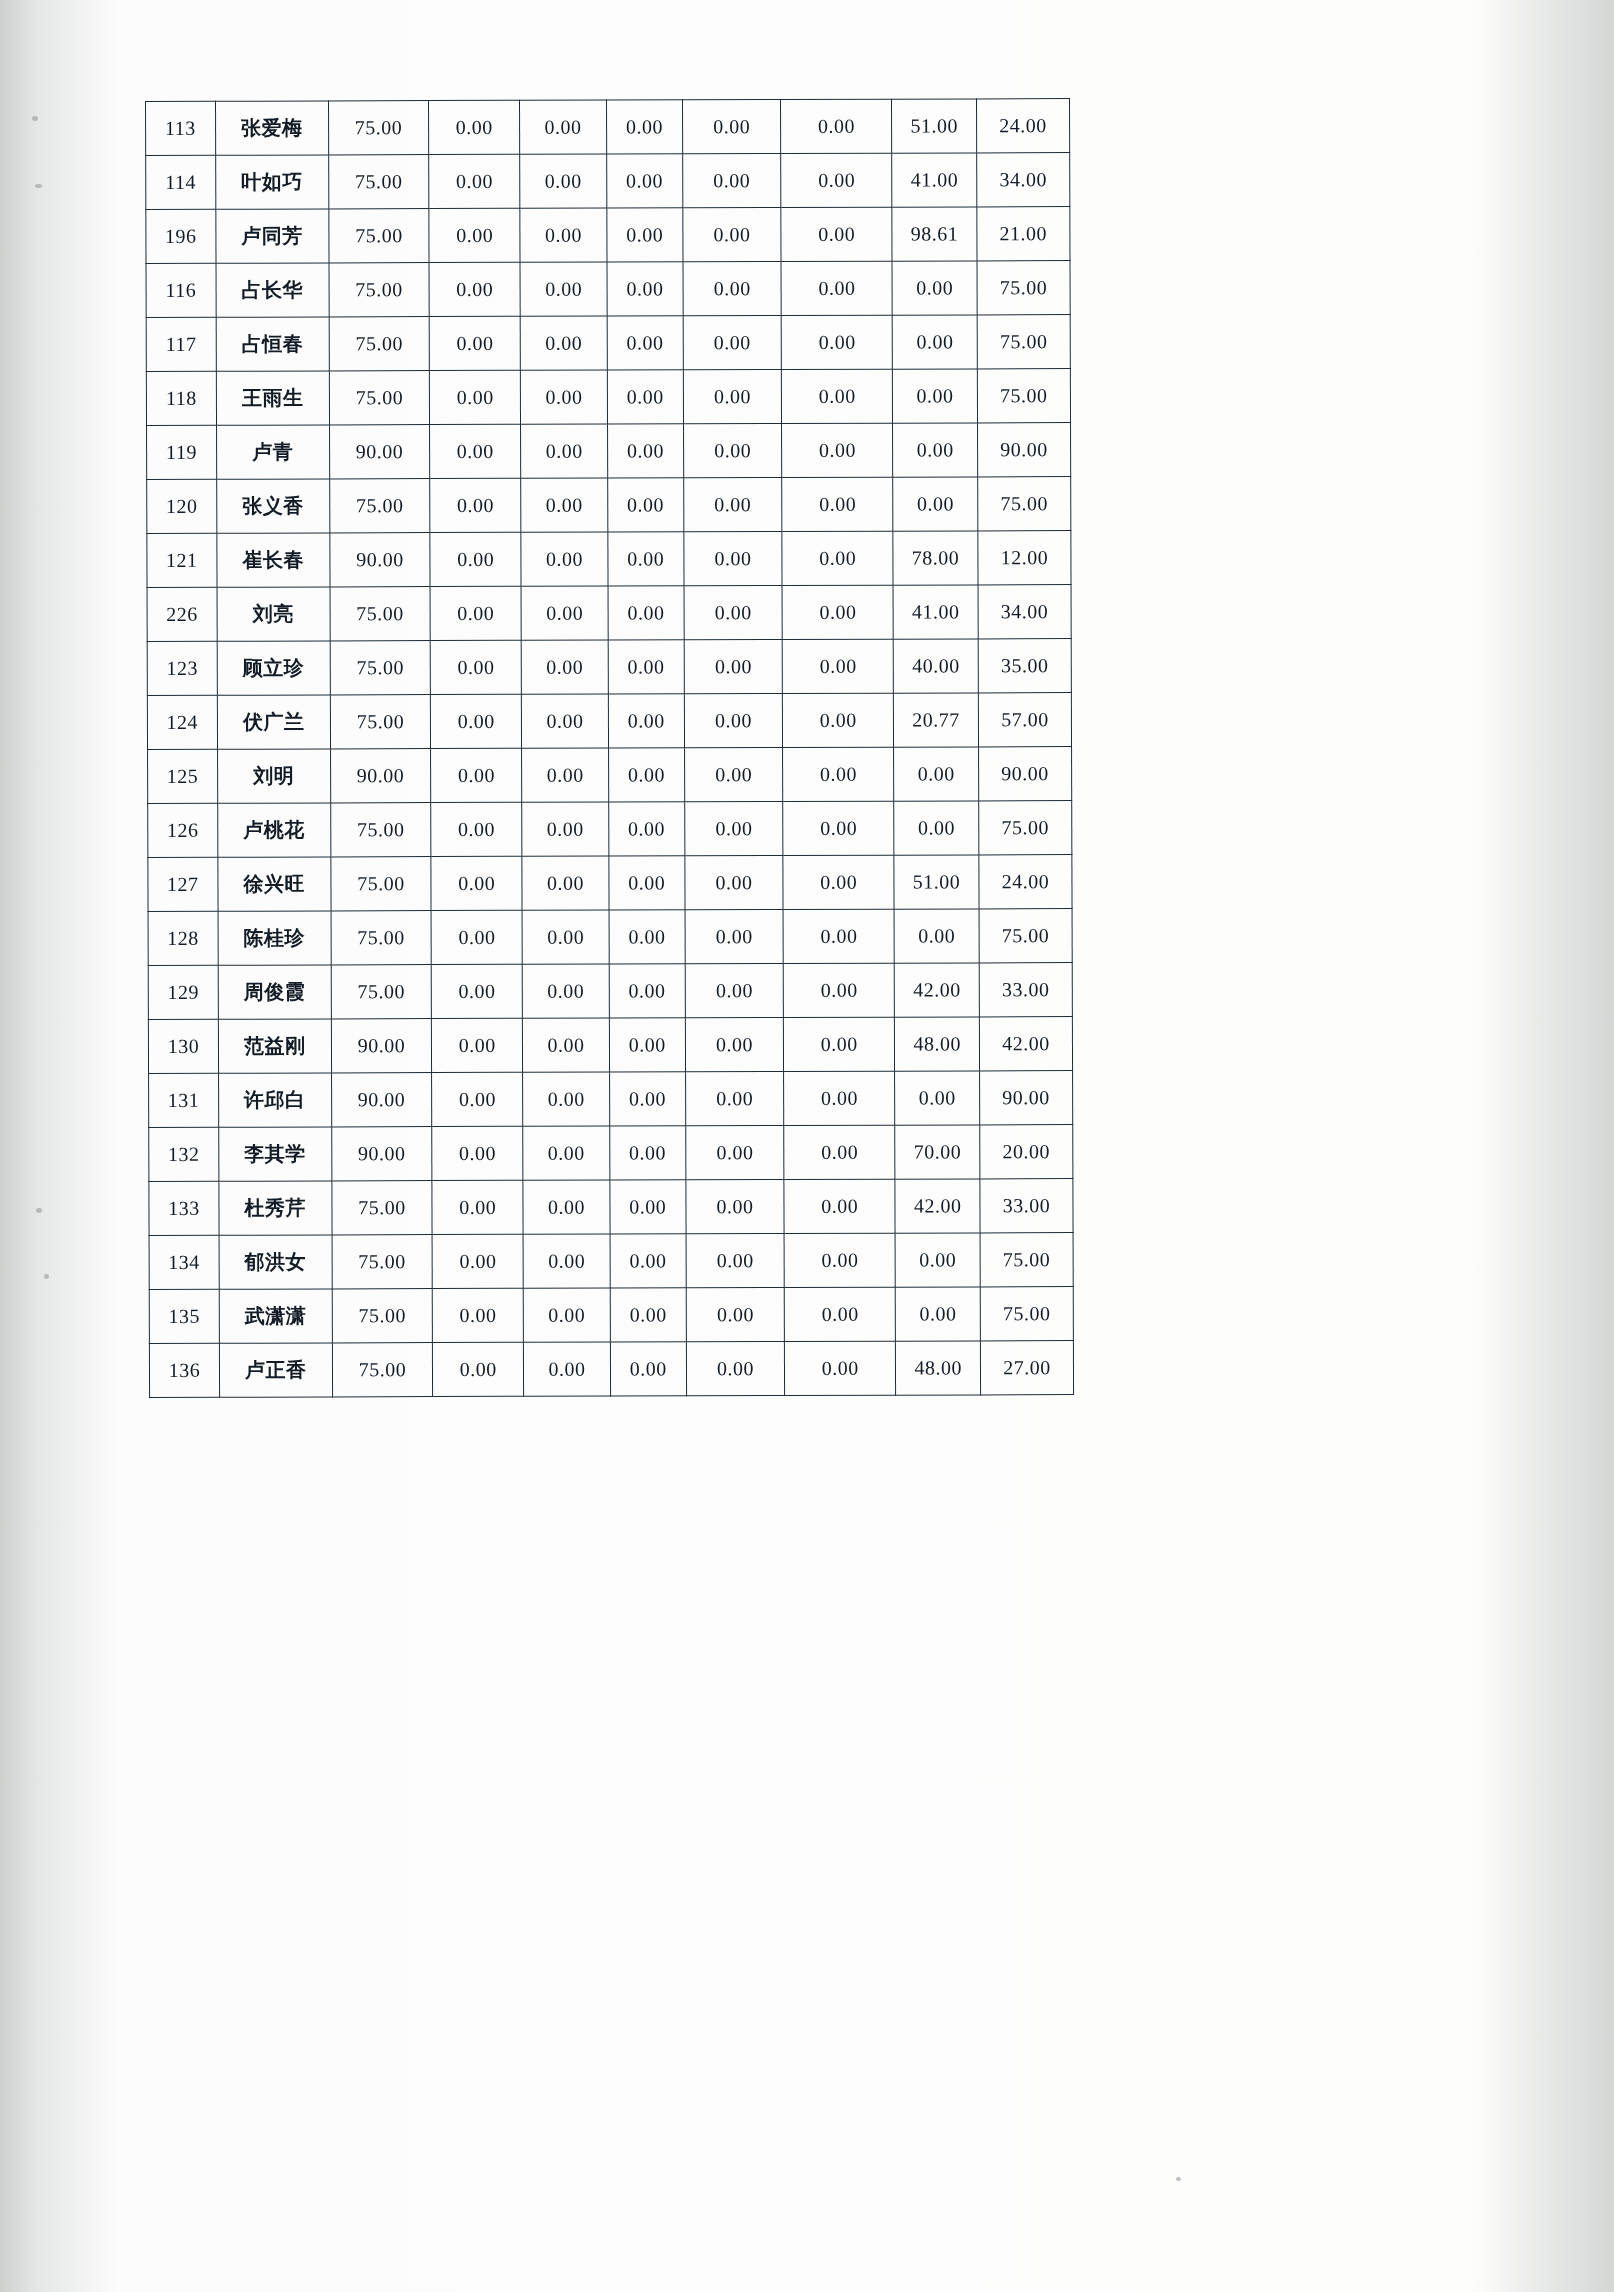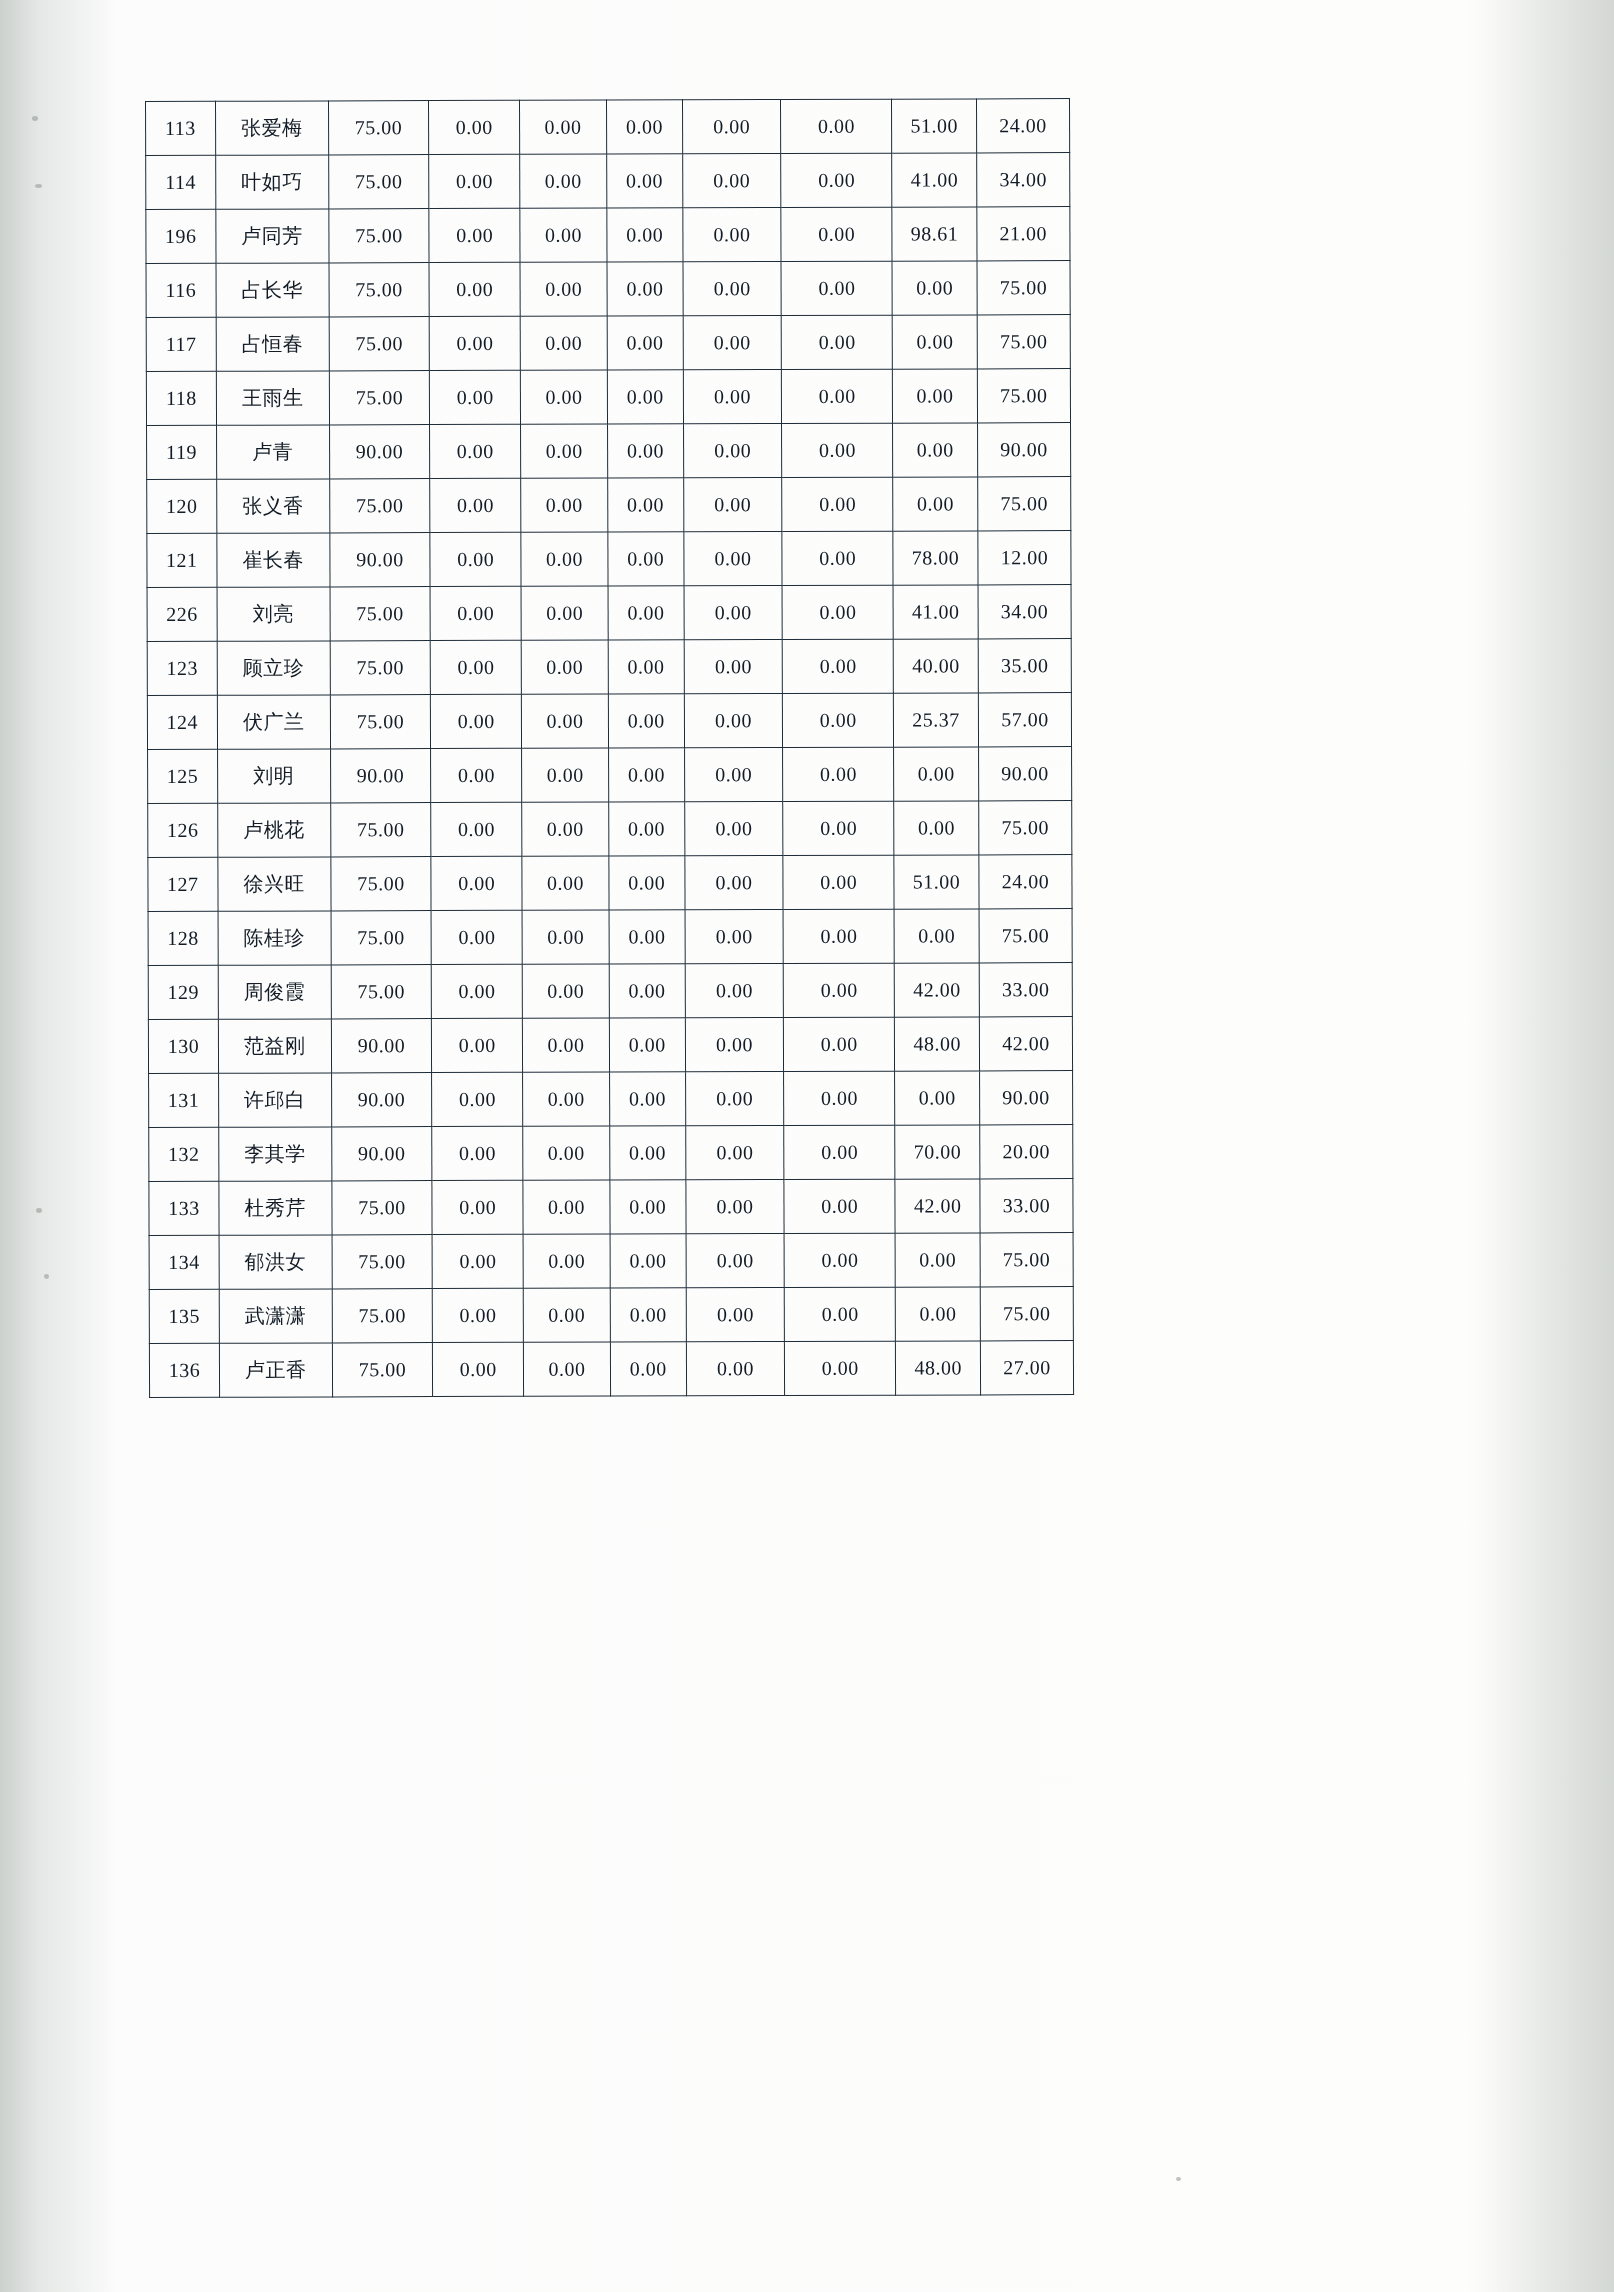--- a/index.html
+++ b/index.html
@@ -69,21 +69,21 @@
     letter-spacing: 0.5px;
     font-family: "Liberation Serif", serif;
     white-space: nowrap;
   }
   td.col-idx { width: 61px; font-size: 19.6px; }
   td.col-name {
     width: 104px;
     font-size: 22.5px;
     letter-spacing: 2px;
     font-family: "DejaVu Sans", sans-serif;
-    font-weight: 400;
+    font-weight: 700;
     color: #0f1822;
   }
   td.col-v1 { width: 92px; }
   td.col-v2 { width: 82px; }
   td.col-v3 { width: 78px; }
   td.col-v4 { width: 67px; }
   td.col-v5 { width: 90px; }
   td.col-v6 { width: 102px; }
   td.col-v7 { width: 76px; }
   td.col-v8 { width: 84px; margin-top: 25px; }
@@ -242,21 +242,21 @@
         </tr>
         <tr>
           <td class="col-idx">124</td>
           <td class="col-name">伏广兰</td>
           <td class="col-v1">75.00</td>
           <td class="col-v2">0.00</td>
           <td class="col-v3">0.00</td>
           <td class="col-v4">0.00</td>
           <td class="col-v5">0.00</td>
           <td class="col-v6">0.00</td>
-          <td class="col-v7">25.37</td>
+          <td class="col-v7">20.77</td>
           <td class="col-v8">57.00</td>
         </tr>
         <tr>
           <td class="col-idx">125</td>
           <td class="col-name">刘明</td>
           <td class="col-v1">90.00</td>
           <td class="col-v2">0.00</td>
           <td class="col-v3">0.00</td>
           <td class="col-v4">0.00</td>
           <td class="col-v5">0.00</td>

